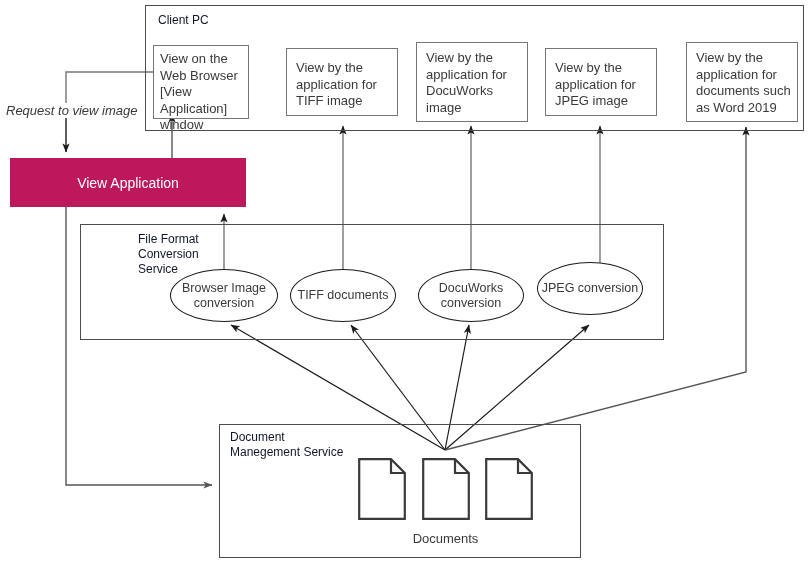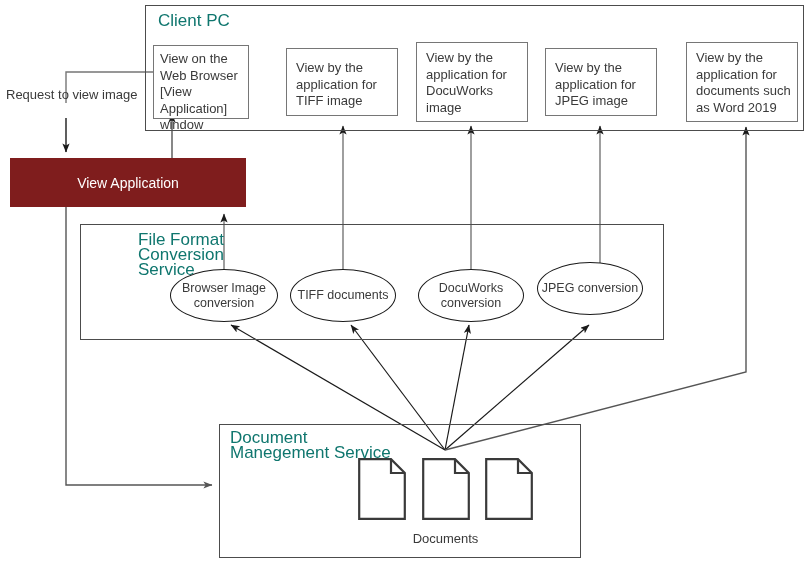--- a/index.html
+++ b/index.html
@@ -29,39 +29,39 @@
   .node {
     position: absolute;
     box-sizing: border-box;
   }
   .container-box {
     border: 1px solid #4c4c4c;
     background: transparent;
   }
   .container-label {
     position: absolute;
-    font-size: 17px;
+    font-size: 12px;
     line-height: 15px;
-    color: #0f766e;
+    color: #0f172a;
     white-space: pre-line;
   }
   .app-box {
     border: 1px solid #767676;
     background: #ffffff;
     font-size: 13px;
     line-height: 16.5px;
     color: #3a3a3a;
     padding: 5px 6px 4px 6px;
     white-space: pre-line;
   }
   .app-box.centered-pad {
     padding-left: 9px;
   }
   .teal-box {
-    background: #7f1d1d;
+    background: #be185d;
     color: #ffffff;
     font-size: 14px;
     display: flex;
     align-items: center;
     justify-content: center;
   }
   .ellipse-node {
     border: 1px solid #1a1a1a;
     border-radius: 50%;
     background: #ffffff;
@@ -182,21 +182,21 @@
 
   <div class="node app-box centered-pad" style="left:545px; top:48px; width:112px; height:68px; padding-top:11px;">View by the
 application for
 JPEG image</div>
 
   <div class="node app-box centered-pad" style="left:686px; top:42px; width:112px; height:80px; padding-top:7px;">View by the
 application for
 documents such
 as Word 2019</div>
 
-  <div class="edge-label" style="left:6px; top:87px;">Request to view image</div>
+  <div class="edge-label" style="left:6px; top:103px;font-style:italic;">Request to view image</div>
 
   <div class="node teal-box" style="left:10px; top:158px; width:236px; height:49px;">
     <span>View Application</span>
   </div>
 
   <div class="node container-box" style="left:80px; top:224px; width:584px; height:116px;"></div>
   <div class="container-label" style="left:90px; top:232px;margin-left:48px;">File Format
 Conversion
 Service</div>
 

